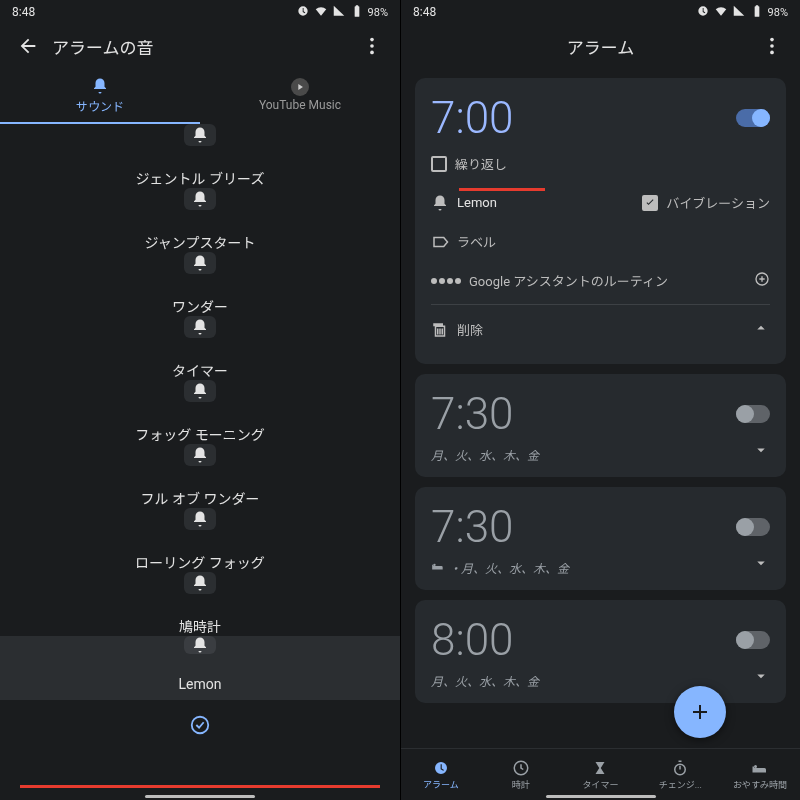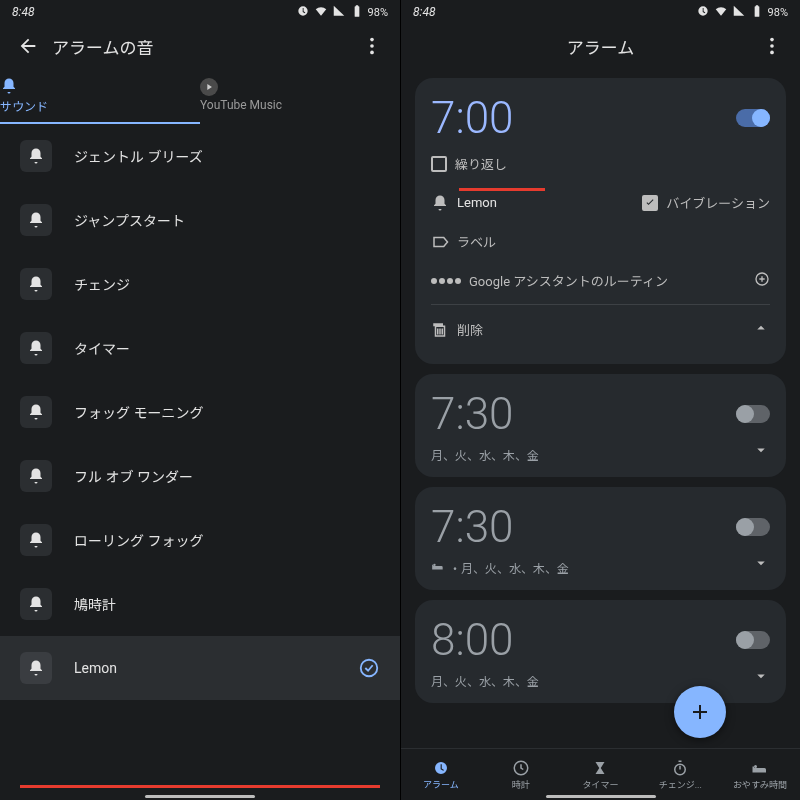--- a/index.html
+++ b/index.html
@@ -2,74 +2,74 @@
 <html><head>
 <meta charset="utf-8">
 <style>
   * { box-sizing: border-box; margin: 0; padding: 0; }
   body { font-family: Roboto, "Noto Sans JP", sans-serif; background: #fff; width: 800px; height: 800px; display: flex; }
   .screen { width: 400px; height: 800px; background: #1a1c1e; color: #e3e3e3; position: relative; overflow: hidden; display: flex; flex-direction: column; }
   .screen + .screen { border-left: 1px solid #000; }
 
   
   .status-bar { height: 24px; display: flex; align-items: center; padding: 0 12px; font-size: 12px; color: #e3e3e3; }
-  .status-bar .time { flex: 1; font-style: italic; }
+  .status-bar .time { flex: 1; }
   .status-bar .icons { display: flex; gap: 4px; align-items: center; }
   .status-bar svg { width: 14px; height: 14px; fill: #e3e3e3; }
   .status-bar .batt { font-size: 11px; }
 
   
   .app-bar { height: 44px; display: flex; align-items: center; padding: 0 8px; justify-content: flex-end; }
   .app-bar .back svg, .app-bar .more svg { width: 22px; height: 22px; fill: #e3e3e3; }
   .app-bar .back, .app-bar .more { width: 40px; height: 40px; display: flex; align-items: center; justify-content: center; }
   .app-bar .title { flex: 1; font-size: 17px; padding-left: 4px; }
   .app-bar .title.center { text-align: center; padding-left: 0; }
   .app-bar .spacer40 { width: 40px; }
 
   
   .tabs { display: flex; height: 56px; }
-  .tab { flex: 1; display: flex; flex-direction: column; align-items: flex-start; justify-content: center; gap: 2px; font-size: 12px; color: #9a9a9a; border-bottom: 2px solid transparent; }
+  .tab { flex: 1; display: flex; flex-direction: column; align-items: center; justify-content: center; gap: 2px; font-size: 12px; color: #9a9a9a; border-bottom: 2px solid transparent; }
   .tab.active { color: #86b6ff; border-bottom-color: #86b6ff; }
   .tab svg { width: 18px; height: 18px; fill: currentColor; }
   .tab .circ { width: 18px; height: 18px; border-radius: 50%; background: #4a4a4a; display:flex; align-items:center; justify-content:center; }
   .tab .circ svg{ width:10px; height:10px; fill:#ccc;}
 
   
   .list { flex: 1; overflow: hidden; }
-  .row { display: flex; align-items: center; height: 64px; padding: 0 20px; gap: 22px; }
+  .row { display: flex; align-items: center; height: 64px; padding: 0 20px; gap: 22px; flex-direction: column; }
   .row.sel { background: #2b2e31; }
   .row .bell-chip { width: 32px; height: 32px; border-radius: 6px; background: #2b2e31; display: flex; align-items: center; justify-content: center; }
   .row.sel .bell-chip { background: #3a3d41; }
   .row .bell-chip svg { width: 18px; height: 18px; fill: #e3e3e3; }
   .row .label { flex: 1; font-size: 14px; color: #e3e3e3; }
   .row .check { width: 22px; height: 22px; }
   .row .check svg { width: 22px; height: 22px; fill: none; stroke: #86b6ff; stroke-width: 2; }
   .sel-underline { position: absolute; left: 20px; right: 20px; bottom: 12px; height: 3px; background: #e63b2e; }
   .gesture { position: absolute; bottom: 2px; left: 50%; transform: translateX(-50%); width: 110px; height: 3px; border-radius: 2px; background: #bdbdbd; }
 
   
   .alarm-area { flex: 1; overflow: hidden; padding: 0 0 0 0; }
-  .card { background: #262a2e; border-radius: 18px; margin: 10px 14px; padding: 14px 16px; position: relative; }
+  .card { background: #262a2e; border-radius: 10px; margin: 10px 14px; padding: 14px 16px; position: relative; }
   .card.large { background: #262a2e; }
   .alarm-time { font-size: 44px; font-weight: 300; color: #9bb8ff; }
   .alarm-time.inactive { color: #9aa0a6; }
   .row2 { display: flex; align-items: center; gap: 8px; padding: 10px 0; font-size: 13px; color: #bdbdbd; }
   .row2 svg { width: 18px; height: 18px; fill: #bdbdbd; }
   .row2 .flex { flex: 1; }
   .row2 .chk { width: 16px; height: 16px; border: 2px solid #bdbdbd; border-radius: 2px; }
   .row2 .chk.on { background: #bdbdbd; display:flex;align-items:center;justify-content:center;}
   .row2 .chk.on svg{width:12px;height:12px;fill:#262a2e;}
   .lemon-underline { position: absolute; left: 44px; width: 86px; height: 3px; background: #e63b2e; top: 110px; }
   .divider { height: 1px; background: #3d4145; margin: 4px 0; }
   .toggle { width: 34px; height: 18px; border-radius: 10px; background: #5f6368; position: relative; }
   .toggle .knob { position: absolute; width: 18px; height: 18px; border-radius: 50%; background: #9aa0a6; top: 0; left: 0; }
   .toggle.on { background: #4a6ca8; }
   .toggle.on .knob { background: #86b6ff; left: 16px; }
   .toprow { display: flex; align-items: center; justify-content: space-between; }
-  .days { font-size: 12px; color: #9aa0a6; margin-top: 6px; display: flex; align-items: center; gap: 4px; }
+  .days { font-size: 12px; color: #9aa0a6; margin-top: 6px; display: flex; align-items: center; gap: 4px; font-style: italic; }
   .bed-ic svg { width: 14px; height: 14px; fill: #9aa0a6; }
   .chev { position: absolute; right: 16px; bottom: 14px; }
   .chev svg { width: 18px; height: 18px; fill: #bdbdbd; }
   .assistant-dots { display:flex; gap:2px; }
   .assistant-dots span { width:6px; height:6px; border-radius:50%; background:#bdbdbd; }
 
   .fab { position: absolute; bottom: 62px; right: 74px; width: 52px; height: 52px; border-radius: 50%; background: #86b6ff; display: flex; align-items: center; justify-content: center; box-shadow: 0 2px 8px rgba(0,0,0,.5); }
   .fab svg { width: 24px; height: 24px; fill: #1a1c1e; }
 
   
@@ -148,21 +148,21 @@
           </svg>
         </span>
         <span class="label">ジャンプスタート</span>
       </div>
     <div class="row">
         <span class="bell-chip">
           <svg viewBox="0 0 24 24">
             <path d="M12 2a6 6 0 00-6 6v5l-2 2v1h16v-1l-2-2V8a6 6 0 00-6-6zm-2 18a2 2 0 004 0z"></path>
           </svg>
         </span>
-        <span class="label">チェンジ</span>
+        <span class="label">ワンダー</span>
       </div>
     <div class="row">
         <span class="bell-chip">
           <svg viewBox="0 0 24 24">
             <path d="M12 2a6 6 0 00-6 6v5l-2 2v1h16v-1l-2-2V8a6 6 0 00-6-6zm-2 18a2 2 0 004 0z"></path>
           </svg>
         </span>
         <span class="label">タイマー</span>
       </div>
     <div class="row">

